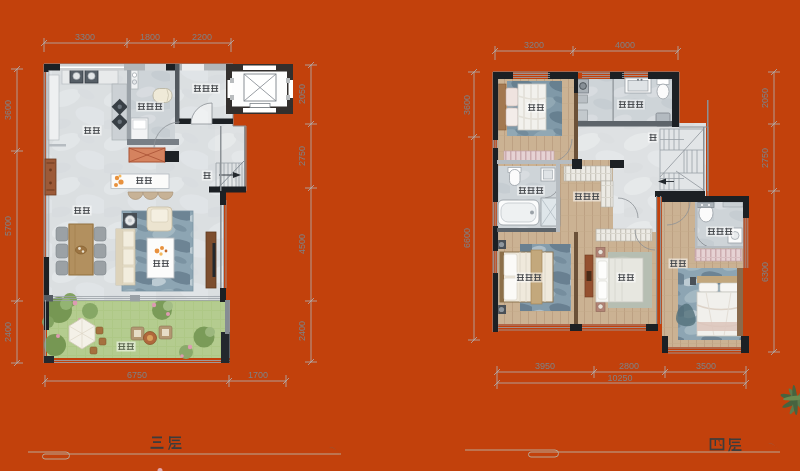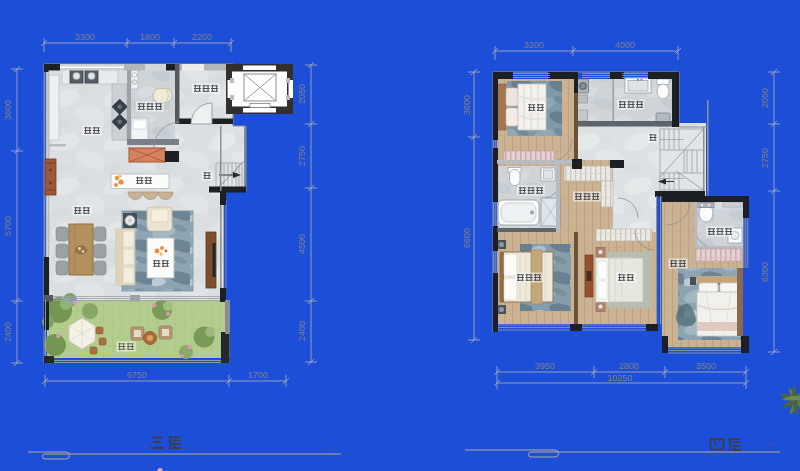--- a/index.html
+++ b/index.html
@@ -1,16 +1,16 @@
 <!DOCTYPE html>
 <html><head>
 <meta charset="utf-8">
 <style>
   html,body{margin:0;padding:0;background:#ffffff;}
-  .page{width:800px;height:471px;position:relative;overflow:hidden;background:#1d4ed8;
+  .page{width:800px;height:471px;position:relative;overflow:hidden;background:#c2410c;
         font-family:"Liberation Sans",sans-serif;}
   text{font-family:"Liberation Sans",sans-serif;}
   .dim{font-size:9px;fill:#7e8286;}
 </style>
 </head>
 <body>
 <div class="page">
 <svg width="800" height="471" viewBox="0 0 800 471" xmlns="http://www.w3.org/2000/svg">
 <defs>
   <pattern id="wood" width="8" height="16" patternUnits="userSpaceOnUse">

